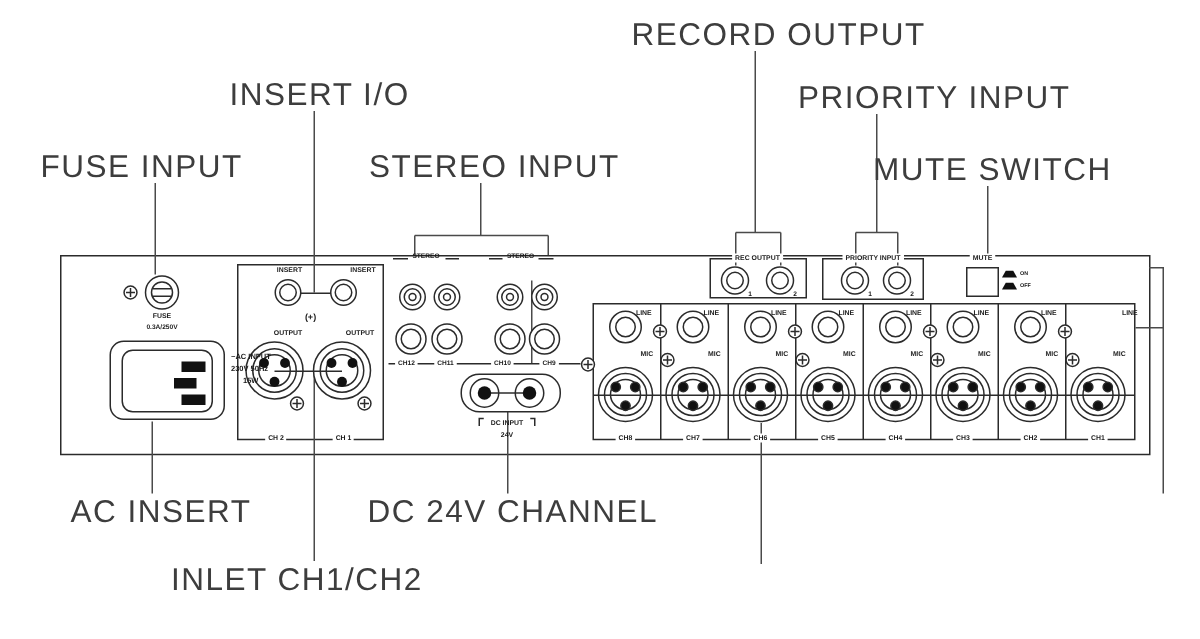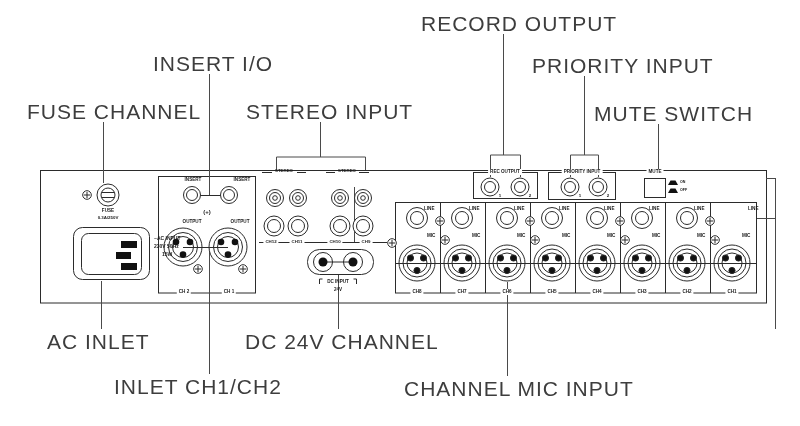--- a/index.html
+++ b/index.html
@@ -224,27 +224,26 @@
         <circle cx="198" cy="269" r="4.3" fill="#fff" stroke="#2b2b2b"></circle>
         <path d="M195,269 h6 M198,266 v6" stroke="#2b2b2b" fill="none"></path>
         <circle cx="243" cy="269" r="4.3" fill="#fff" stroke="#2b2b2b"></circle>
         <path d="M240,269 h6 M243,266 v6" stroke="#2b2b2b" fill="none"></path>
       </g>
 </svg>
 
 <span class="callout" style="left:421px;top:12px">RECORD OUTPUT</span>
 <span class="callout" style="left:153px;top:52px">INSERT I/O</span>
 <span class="callout" style="left:532px;top:54px">PRIORITY INPUT</span>
-<span class="callout" style="left:27px;top:100px">FUSE CHANNEL</span>
+<span class="callout" style="left:27px;top:100px">FUSE INPUT</span>
 <span class="callout" style="left:246px;top:100px">STEREO INPUT</span>
-<span class="callout" style="left:594px;top:102px">MUTE SWITCH</span>
-<span class="callout" style="left:47px;top:330px">AC INLET</span>
+<span class="callout" style="left:582px;top:102px">MUTE SWITCH</span>
+<span class="callout" style="left:47px;top:330px">AC INSERT</span>
 <span class="callout" style="left:245px;top:330px">DC 24V CHANNEL</span>
 <span class="callout" style="left:114px;top:375px">INLET CH1/CH2</span>
-<span class="callout" style="left:404px;top:377px">CHANNEL MIC INPUT</span>
 
 <span class="pp ctr f46" style="left:108px;top:208px">FUSE</span>
 <span class="pp ctr f44" style="left:108px;top:215px">0.3A/250V</span>
 <span class="pp" style="left:154px;top:235px">~AC INPUT</span>
 <span class="pp" style="left:154px;top:243px">230V 50Hz</span>
 <span class="pp" style="left:162px;top:251px">15W</span>
 
 <span class="pp ctr f46" style="left:193px;top:177px">INSERT</span>
 <span class="pp ctr f46" style="left:242px;top:177px">INSERT</span>
 <span class="pp ctr f60" style="left:207px;top:209px">(+)</span>

